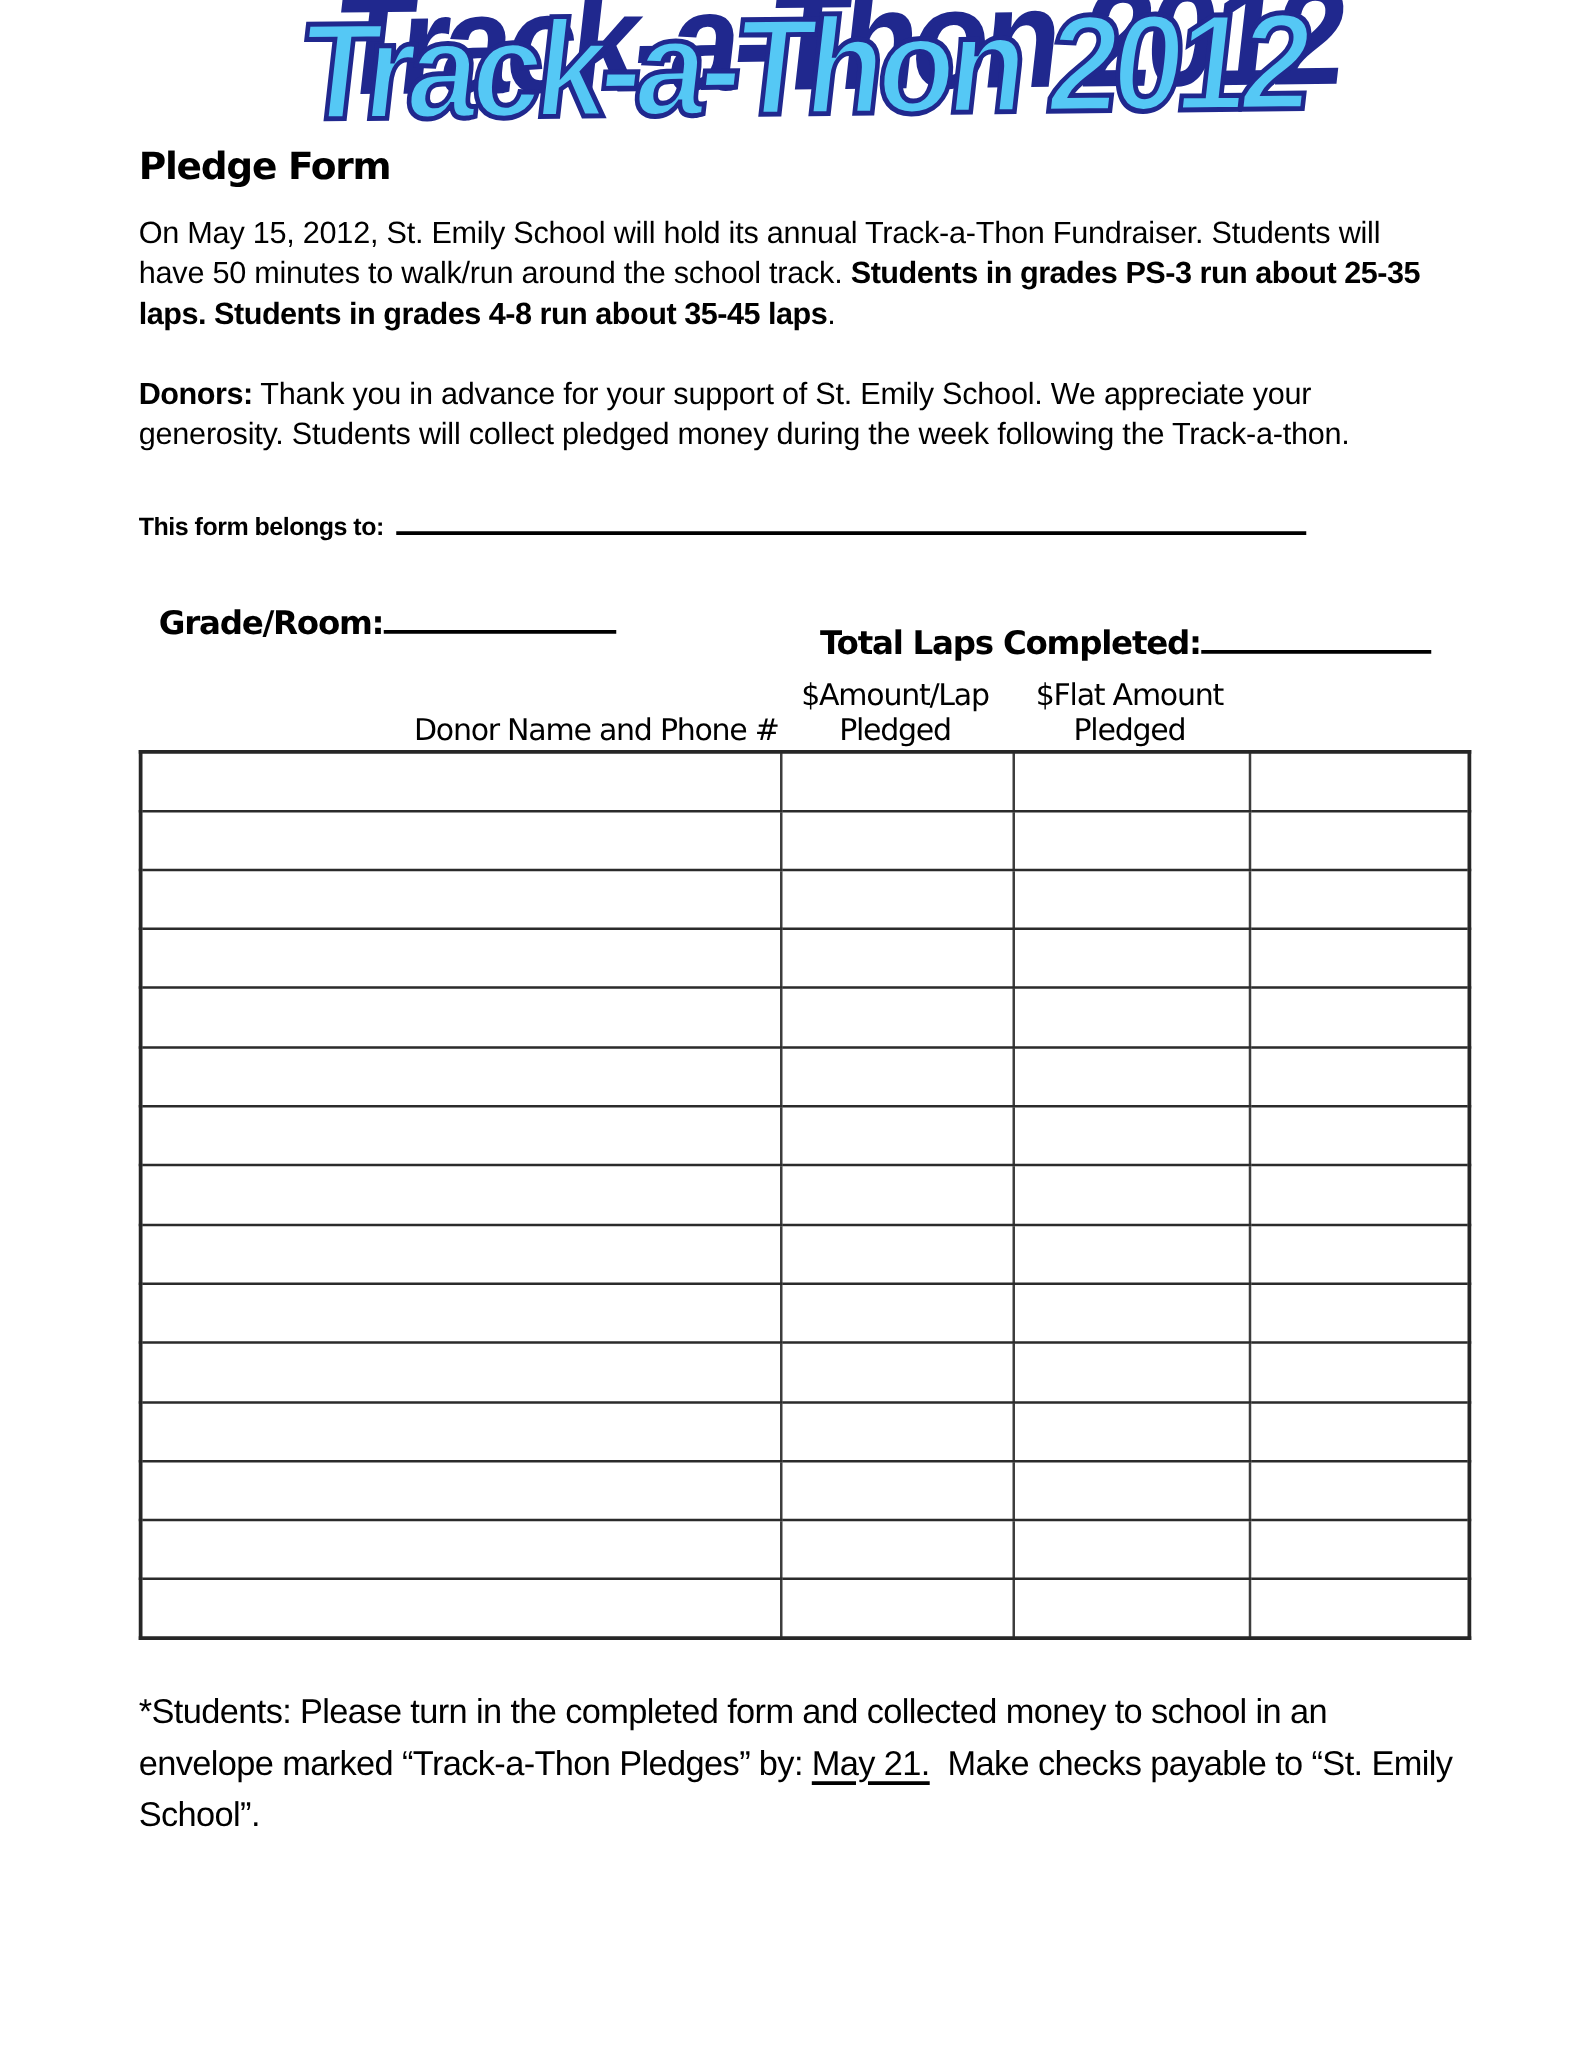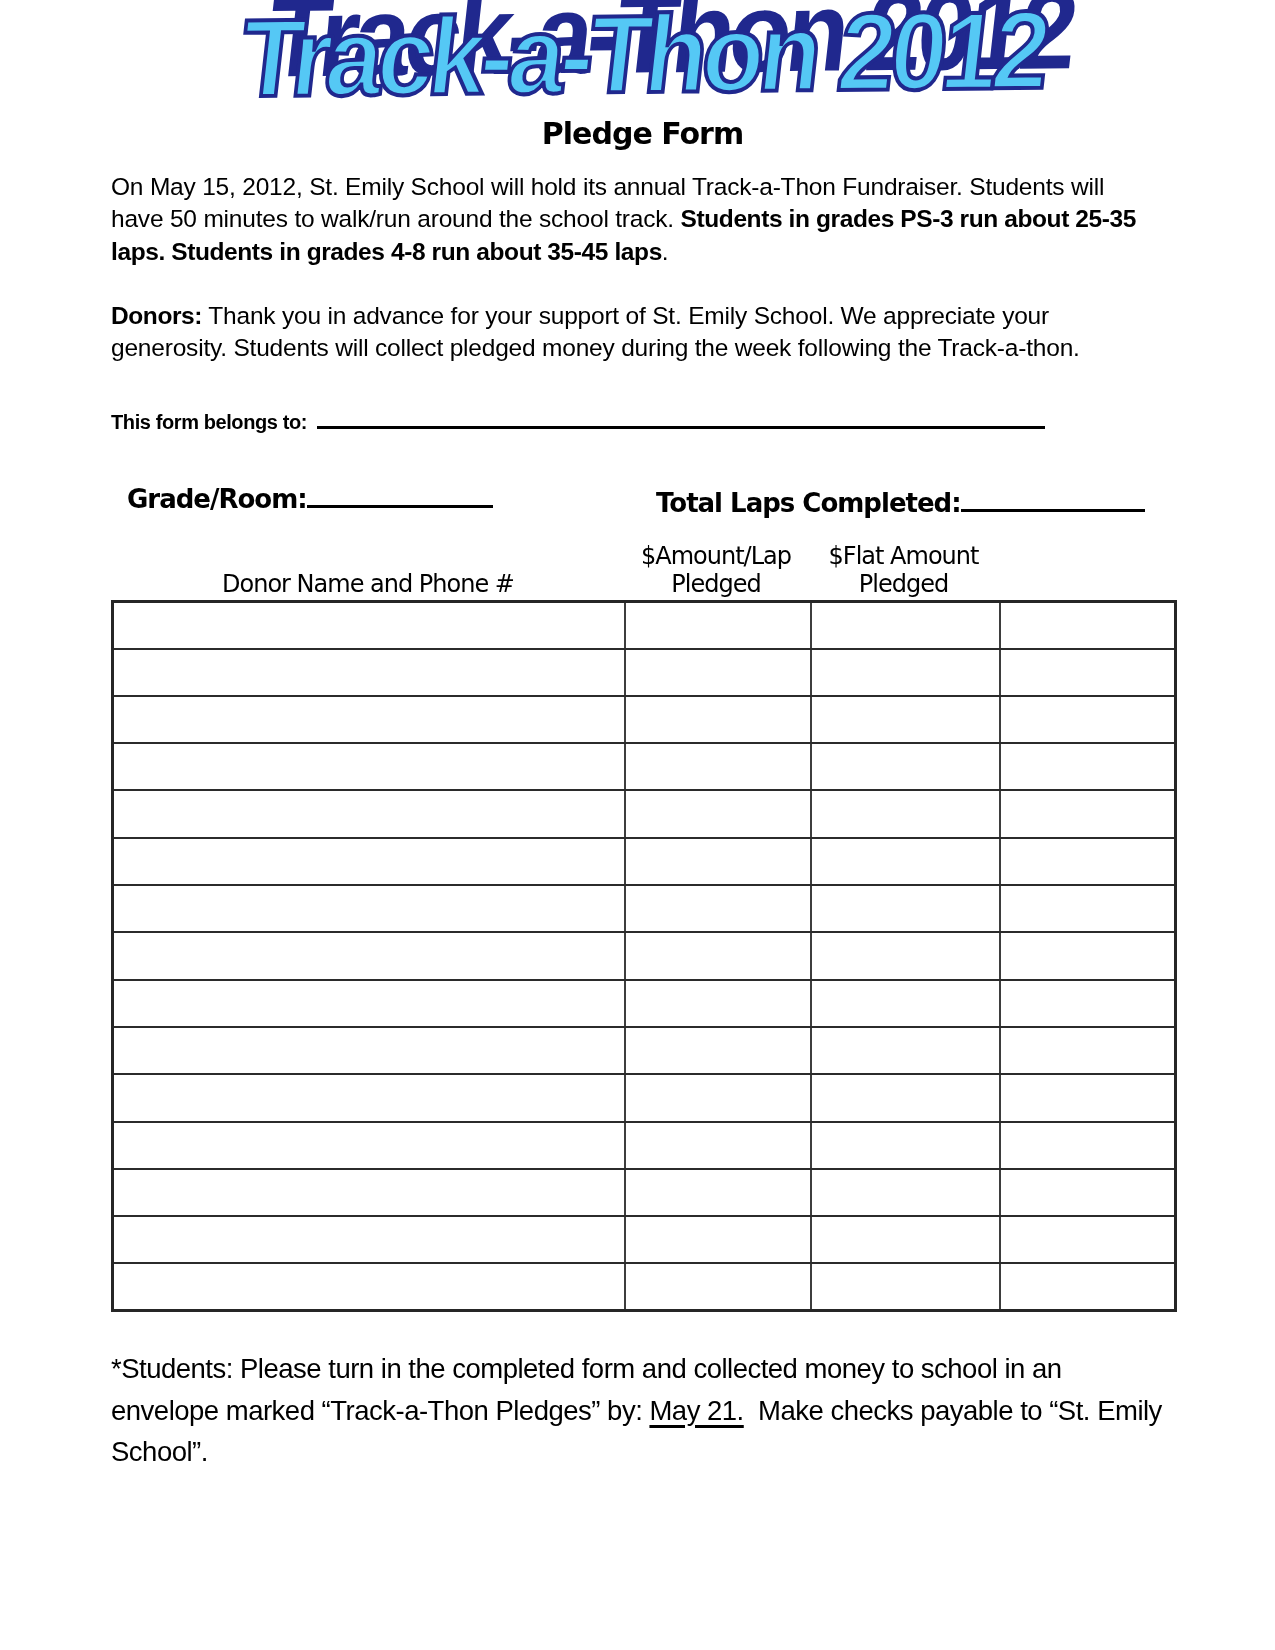--- a/index.html
+++ b/index.html
@@ -44,21 +44,21 @@
     color:var(--wordart-outline,#20288E);
     transform:skewX(-7deg) scale(0.93,1.03) translate(27px,-20px);
   }
   .wa-front {
     color:var(--wordart-fill,#55C8F5);
     -webkit-text-stroke:4px var(--wordart-outline,#20288E);
     transform:skewX(-7deg) scaleX(0.93);
   }
   .form-title {
     margin-top:12px;
-    text-align:center;
+    text-align:left;
     font-family:"DejaVu Sans", sans-serif;
     font-weight:bold;
     font-size:30px;
     letter-spacing:-1px;
   }
 
   
   .para {
     font-size:24.5px;
     line-height:1.32;
@@ -78,36 +78,36 @@
   .head-font { font-family:"DejaVu Sans", sans-serif; font-size:26px; letter-spacing:-1px; }
   .blank {
     display:inline-block;
     border-bottom:3px solid #000;
     height:1em;
     vertical-align:baseline;
   }
   .blank-belongs { width:728px; margin-left:10px; }
   .grade-line { margin-top:50px; position:relative; height:44px; white-space:nowrap;margin-left:16px; }
   .blank-grade { width:186px; }
-  .laps-group { position:absolute; left:529px; top:4px; white-space:nowrap; }
+  .laps-group { position:absolute; left:529px; top:16px; white-space:nowrap; }
   .blank-laps { width:184px; }
 
   
   .thead-row {
     margin-top:14px;
     display:grid;
     grid-template-columns:512px 186px 189px 176px;
     align-items:end;
     font-family:"DejaVu Sans", sans-serif;
     font-size:24px;
     letter-spacing:-1px;
     line-height:1.17;
   }
   .thead-cell { text-align:center; }
-  .thead-cell.first { text-align:center; padding-left:2px; }
+  .thead-cell.first { text-align:right; padding-left:2px; }
 
   
   table.pledge {
     margin-top:2px;
     width:1063px;
     border-collapse:collapse;
     table-layout:fixed;
     border:3px solid #262626;
   }
   table.pledge td {

